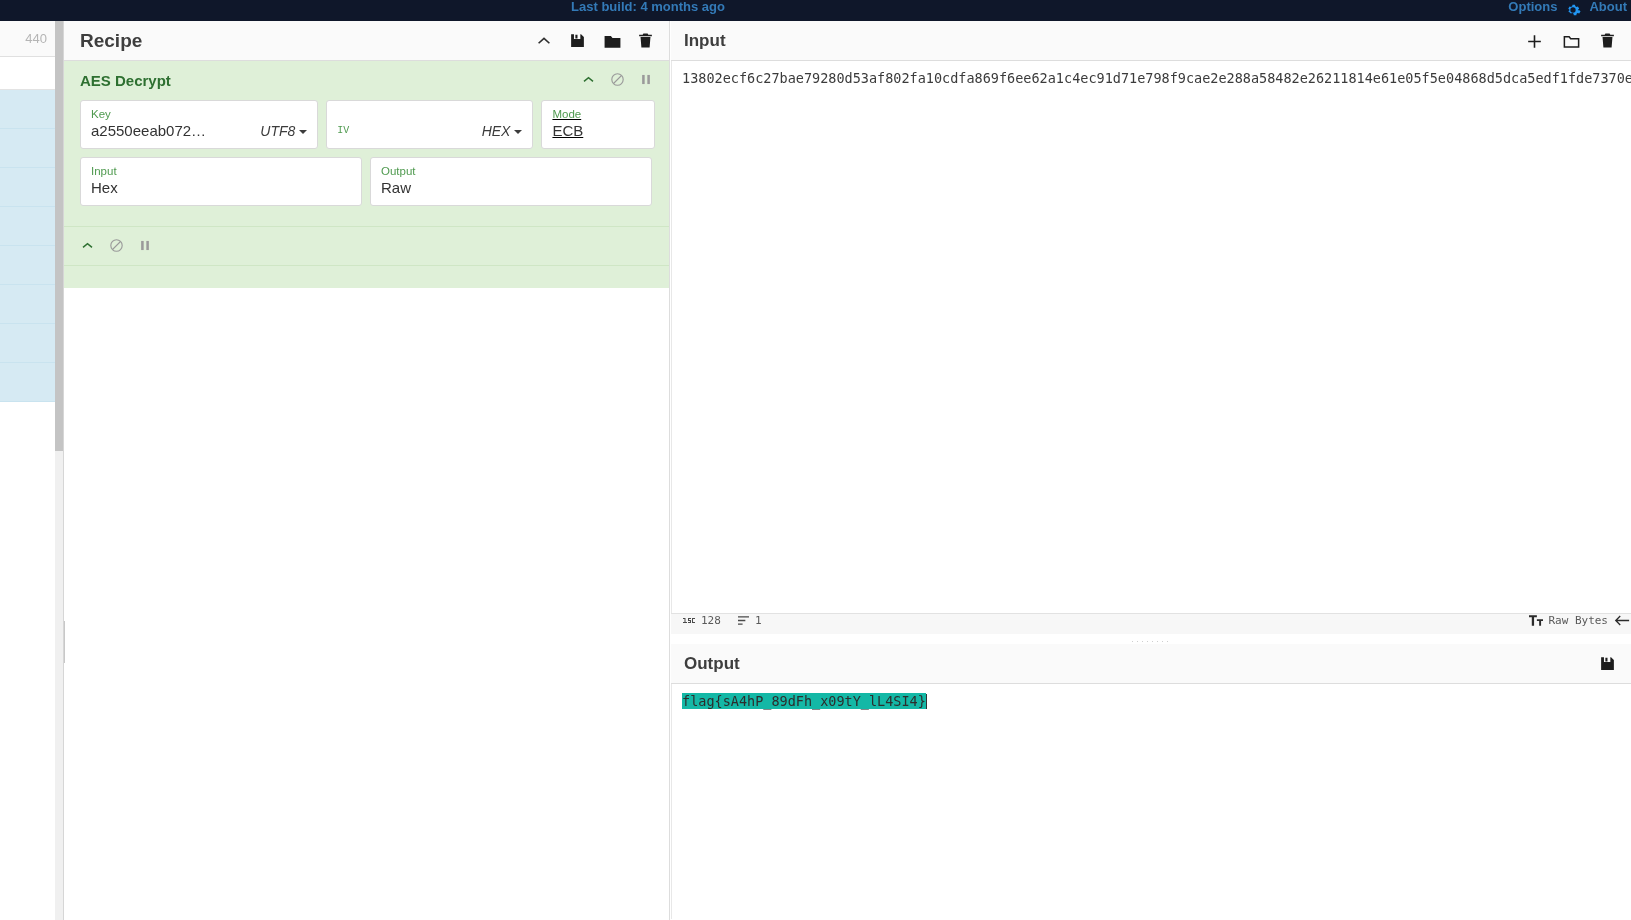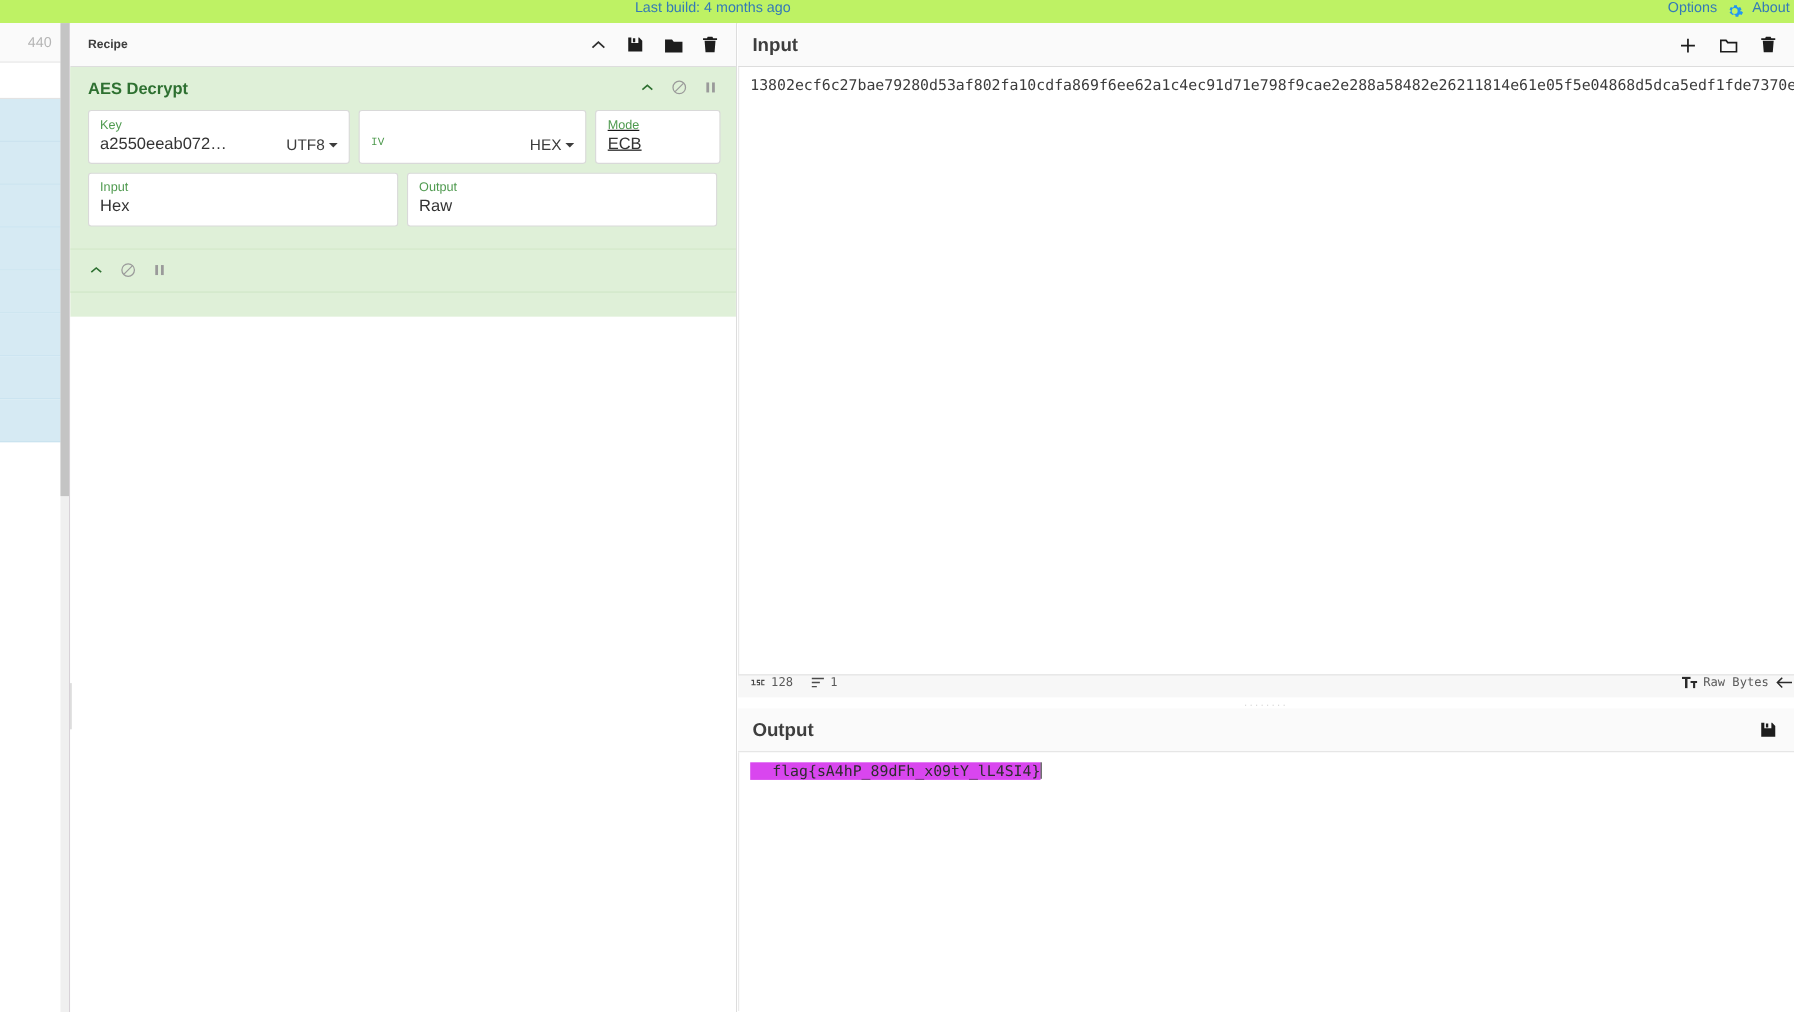--- a/index.html
+++ b/index.html
@@ -6,22 +6,22 @@
   html, body {
     width: 1631px; height: 920px;
     font-family: "Liberation Sans", sans-serif;
     background: #fff; overflow: hidden;
   }
   #app { position: relative; width: 1631px; height: 920px; }
 
   
   .top-banner {
     position: absolute; top: 0; left: 0; width: 1631px; height: 21px;
-    background: #bef264; color: #3a87ad;
-    font-size: 13px; overflow: hidden;
+    background: #0f172a; color: #3a87ad;
+    font-size: 13px; overflow: hidden; font-weight: bold;
   }
   .banner-center {
     position: absolute; left: 0; width: 1296px; text-align: center;
     top: -4px; line-height: 21px; color: #337ab7;
   }
   .banner-right {
     position: absolute; right: 4px; top: -4px; line-height: 21px;
     display: flex; align-items: center; gap: 8px; color: #337ab7;
     font-size: 13px;
   }
@@ -52,21 +52,21 @@
 
   
   .recipe-panel {
     position: absolute; top: 21px; left: 64px; width: 606px; height: 899px;
     background: #fff; border-right: 1px solid #ddd;
   }
   .panel-title-bar {
     height: 40px; background: #fafafa; border-bottom: 1px solid #ddd;
     display: flex; align-items: center; padding: 0 14px 0 16px;
   }
-  .panel-title { font-size: 11px; font-weight: bold; color: #3e3e3e; flex: 1; }
+  .panel-title { font-size: 19px; font-weight: bold; color: #3e3e3e; flex: 1; }
   .panel-title-icons { display: flex; align-items: center; gap: 16px; }
   .ticon { width: 18px; height: 18px; color: #2e2e2e; cursor: pointer; display:block; }
 
   .recipe-list { background: #dff0d8; min-height: 227px; }
   .op {
     background: #dff0d8;
     border-bottom: 1px solid #cfe6c5;
   }
   .op-header {
     display: flex; align-items: flex-start;
@@ -87,21 +87,21 @@
     display: flex; align-items: flex-end;
   }
   .arg-main { flex: 1; min-width: 0; }
   .arg-label { font-size: 11.5px; color: #4f9a4f; line-height: 14px; }
   .arg-value {
     font-size: 15px; color: #333; line-height: 20px;
     white-space: nowrap; overflow: hidden; text-overflow: ellipsis;
   }
   .arg-select {
     font-size: 14px; color: #3c3c3c; padding-left: 10px;
-    white-space: nowrap; line-height: 20px; cursor: pointer;
+    white-space: nowrap; line-height: 20px; cursor: pointer; font-style: italic;
   }
   .caret {
     display: inline-block; width: 0; height: 0; margin-left: 4px;
     border-left: 4px solid transparent; border-right: 4px solid transparent;
     border-top: 4px solid #3c3c3c; vertical-align: middle;
   }
 
   .recipe-body-empty { background: #fff; height: 652px; }
   .recipe-splitter {
     position: absolute; left: -3px; top: 600px; width: 6px; height: 42px;
@@ -156,21 +156,21 @@
     background: #fff;
   }
   .output-text-wrap {
     height: 235px; border-left: 1px solid #e8e8e8; background: #fff;
   }
   .output-text {
     padding: 8px 0 0 10px;
     font-family: "DejaVu Sans Mono", monospace;
     font-size: 13.5px; line-height: 19px; white-space: pre;
   }
-  .hl { background: #d946ef; color: #2d2d2d; padding-left: 20px; }
+  .hl { background: #14b8a6; color: #2d2d2d; }
   .caret-bar {
     display:inline-block; width:1px; height:15px; background:#333;
     vertical-align:-3px;
   }
 
   .left-edge-strip {
     position:absolute; top:21px; left:63px; width:1px; height:899px; background:#d6d6d6;
   }
 </style>
 </head>

